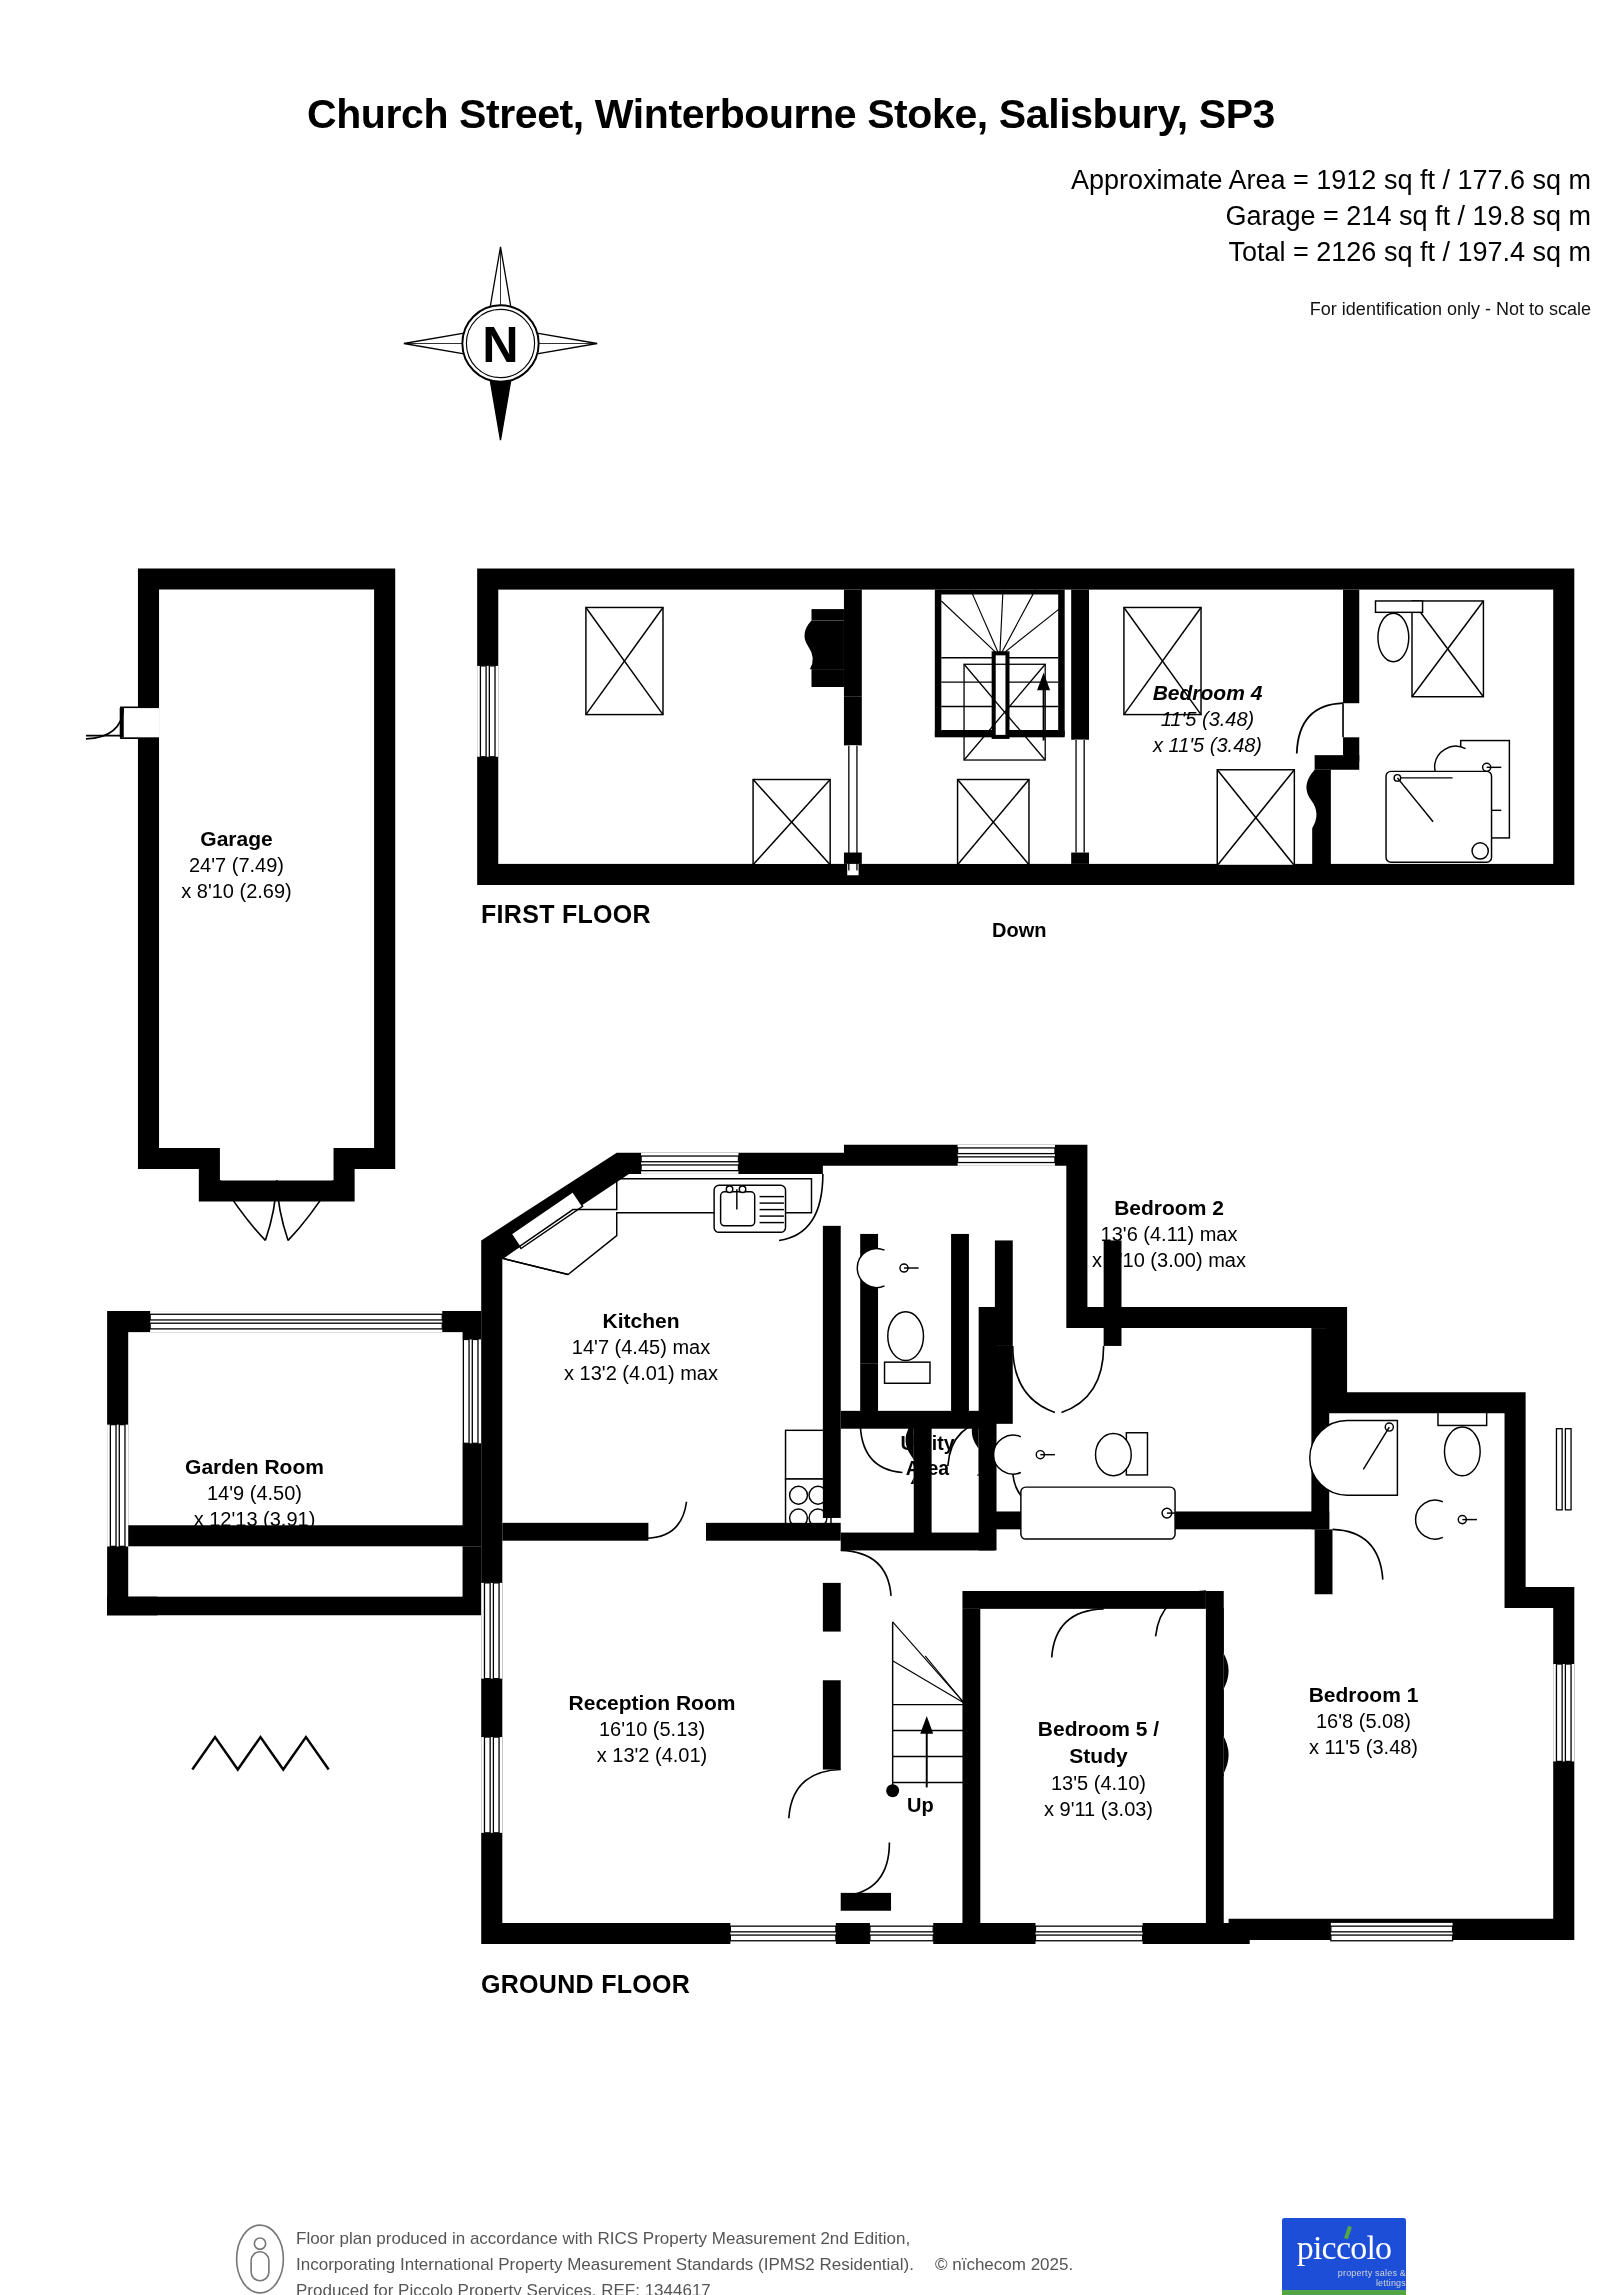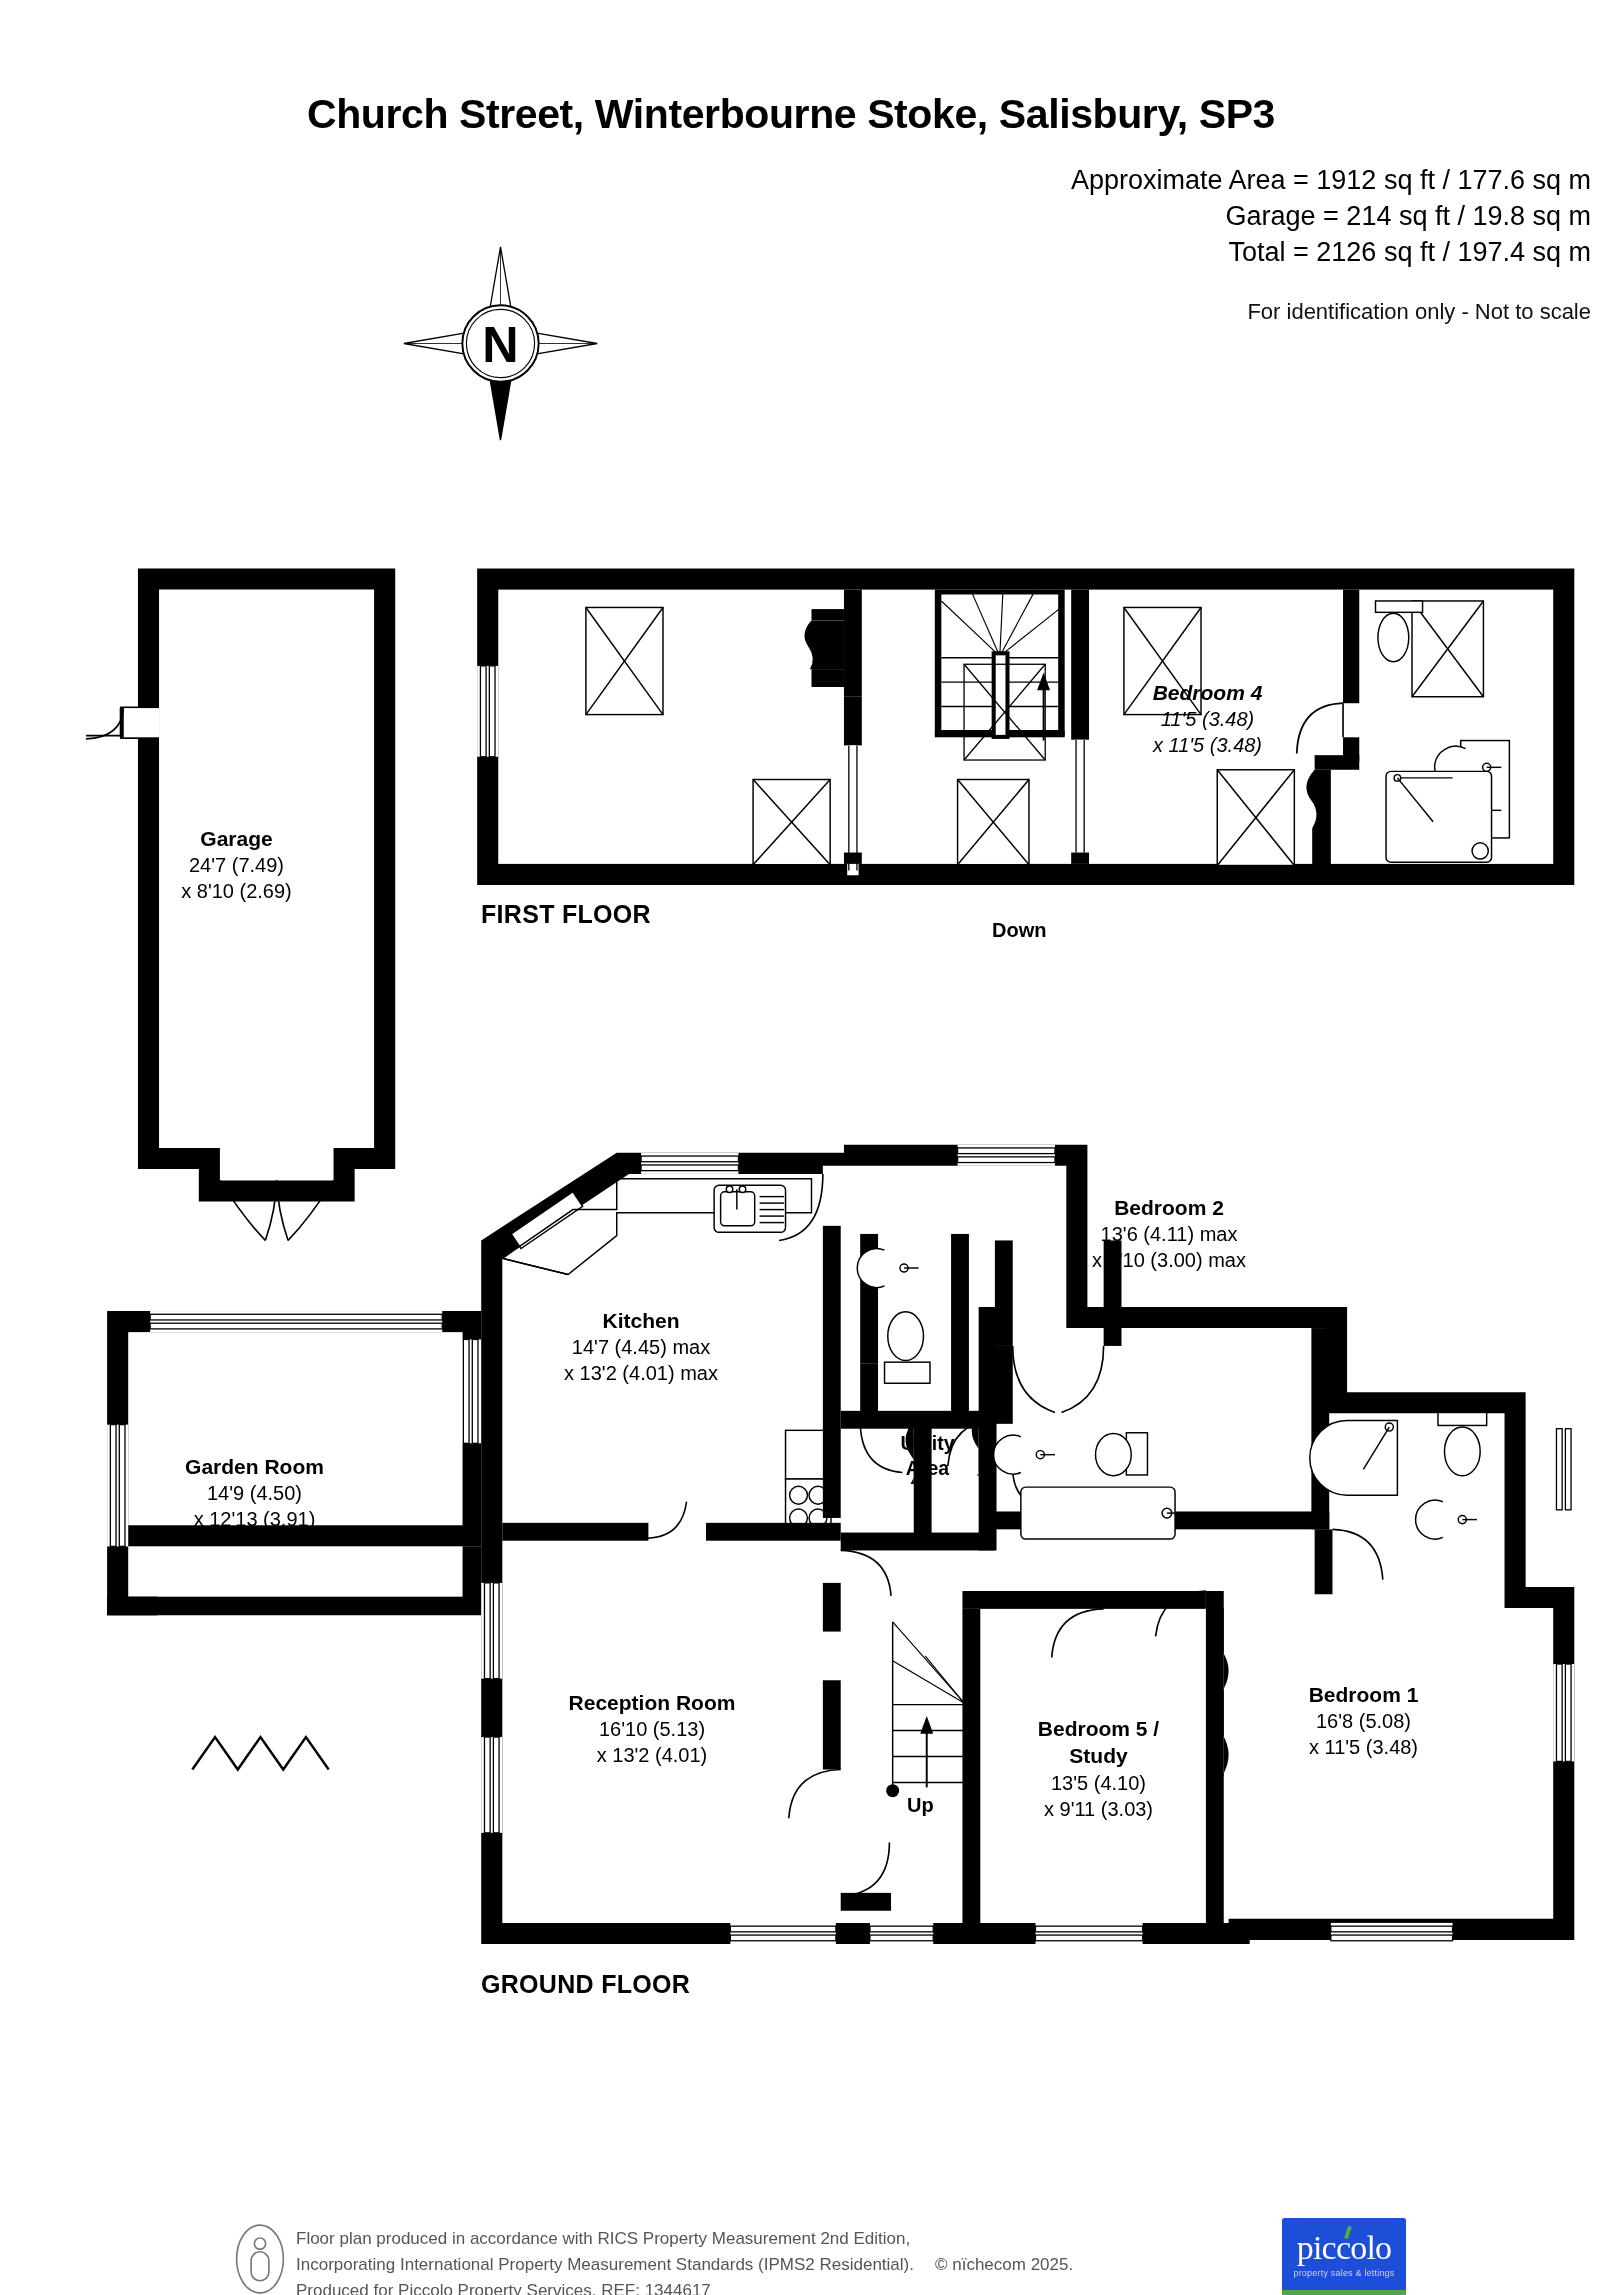--- a/index.html
+++ b/index.html
@@ -7,21 +7,21 @@
        font-family:"Liberation Sans","DejaVu Sans",sans-serif;color:#000;}
   .page{position:absolute;inset:0;background:#fff;margin-top:41px;}
 
   
   #plan-title{position:absolute;left:0;right:41px;top:50px;text-align:center;
     font-size:41px;font-weight:bold;letter-spacing:-0.4px;white-space:nowrap;}
   #area-block{position:absolute;right:32px;top:122px;text-align:right;
     font-size:27px;line-height:1.33;font-weight:400;}
   #area-block div{white-space:nowrap;}
   #disclaimer{position:absolute;right:32px;top:258px;text-align:right;
-    font-size:22px;color:#111;white-space:nowrap;}
+    font-size:18px;color:#111;white-space:nowrap;}
 
   
   #compass{position:absolute;left:399px;top:201px;width:203px;height:203px;}
 
   
   .floor-label{position:absolute;font-size:25px;font-weight:bold;letter-spacing:0.3px;}
   #first-floor-label{left:481px;top:859px;}
   #ground-floor-label{left:481px;top:1929px;}
 
   
@@ -39,22 +39,22 @@
   #foot-text{position:absolute;left:61px;top:1.6px;font-size:17px;line-height:1.55;
     color:#555;white-space:nowrap;}
   #foot-text .cpy{margin-left:21px;}
   #info-icon{position:absolute;left:0;top:0;width:50px;height:70px;}
   #logo{position:absolute;left:1047px;top:-6.5px;width:124px;height:86px;
     background:#1d4ed8;border-radius:2.4px;overflow:hidden;}
   #logo .lg-main{position:absolute;left:0;right:0;top:13px;text-align:center;
     color:#fff;font-size:34px;line-height:1;letter-spacing:-0.8px;font-family:"Liberation Serif",serif;}
   #logo .lg-dot{position:absolute;left:64px;top:8px;width:4px;height:13px;
     background:#54a544;transform:rotate(18deg);}
-  #logo .lg-sub{position:absolute;left:0;right:0;top:50px;text-align:center;
-    color:#cfd4d8;font-size:9px;letter-spacing:0.2px;}
+  #logo .lg-sub{position:absolute;left:0;right:0;top:50px;text-align:right;
+    color:#cfd4d8;font-size:9px;letter-spacing:0.2px;padding-left:33px;}
   #logo .lg-bar{position:absolute;left:0;right:0;bottom:0;height:14px;background:#54a544;}
 </style>
 </head>
 <body>
 
 <div class="page">
 
   <div id="plan-title">Church Street, Winterbourne Stoke, Salisbury, SP3</div>
 
   <div id="area-block">

